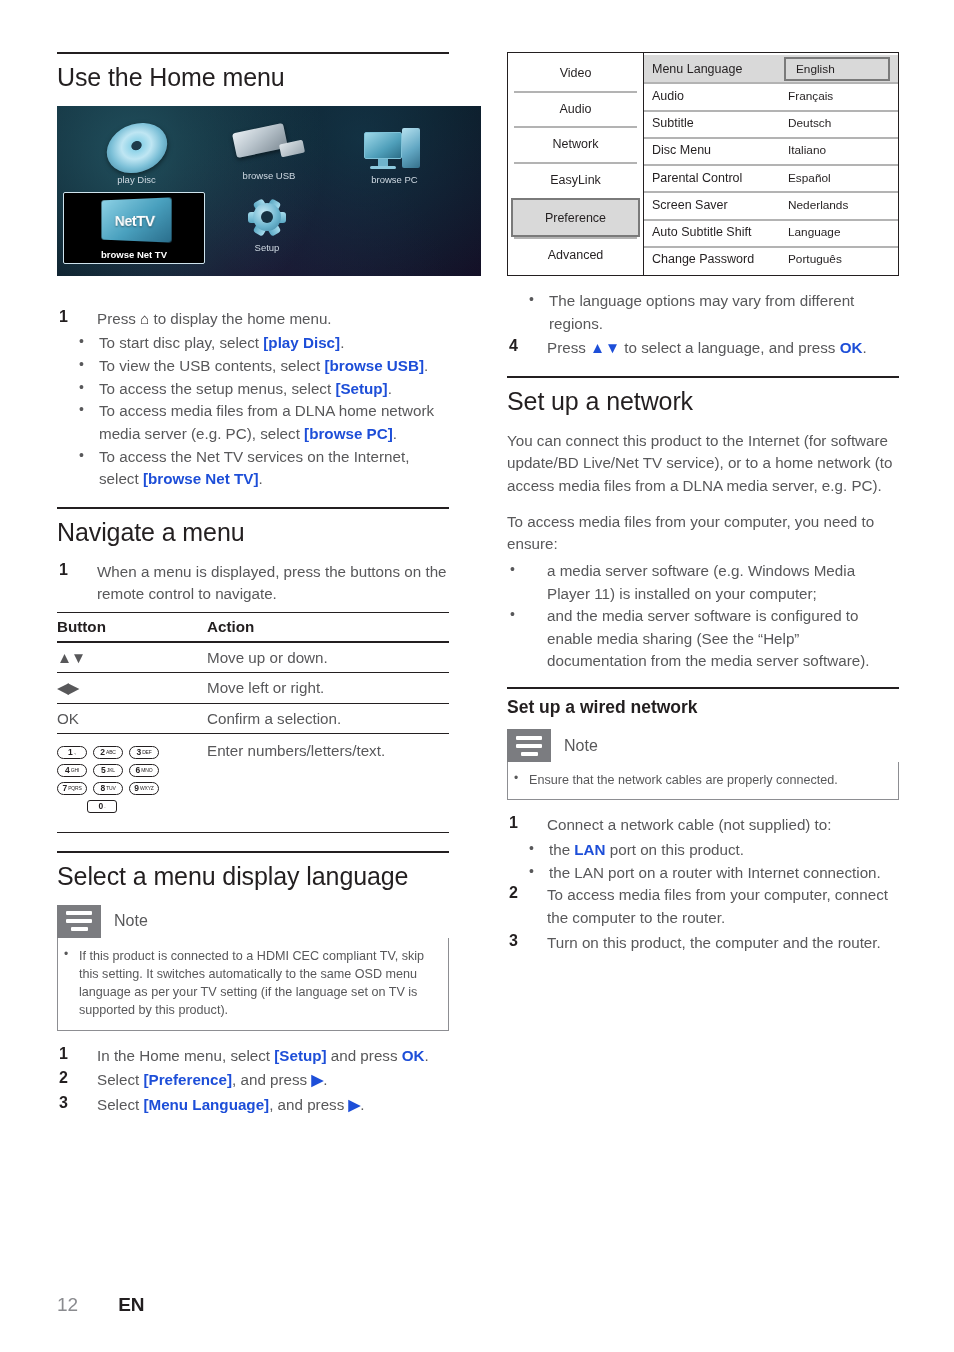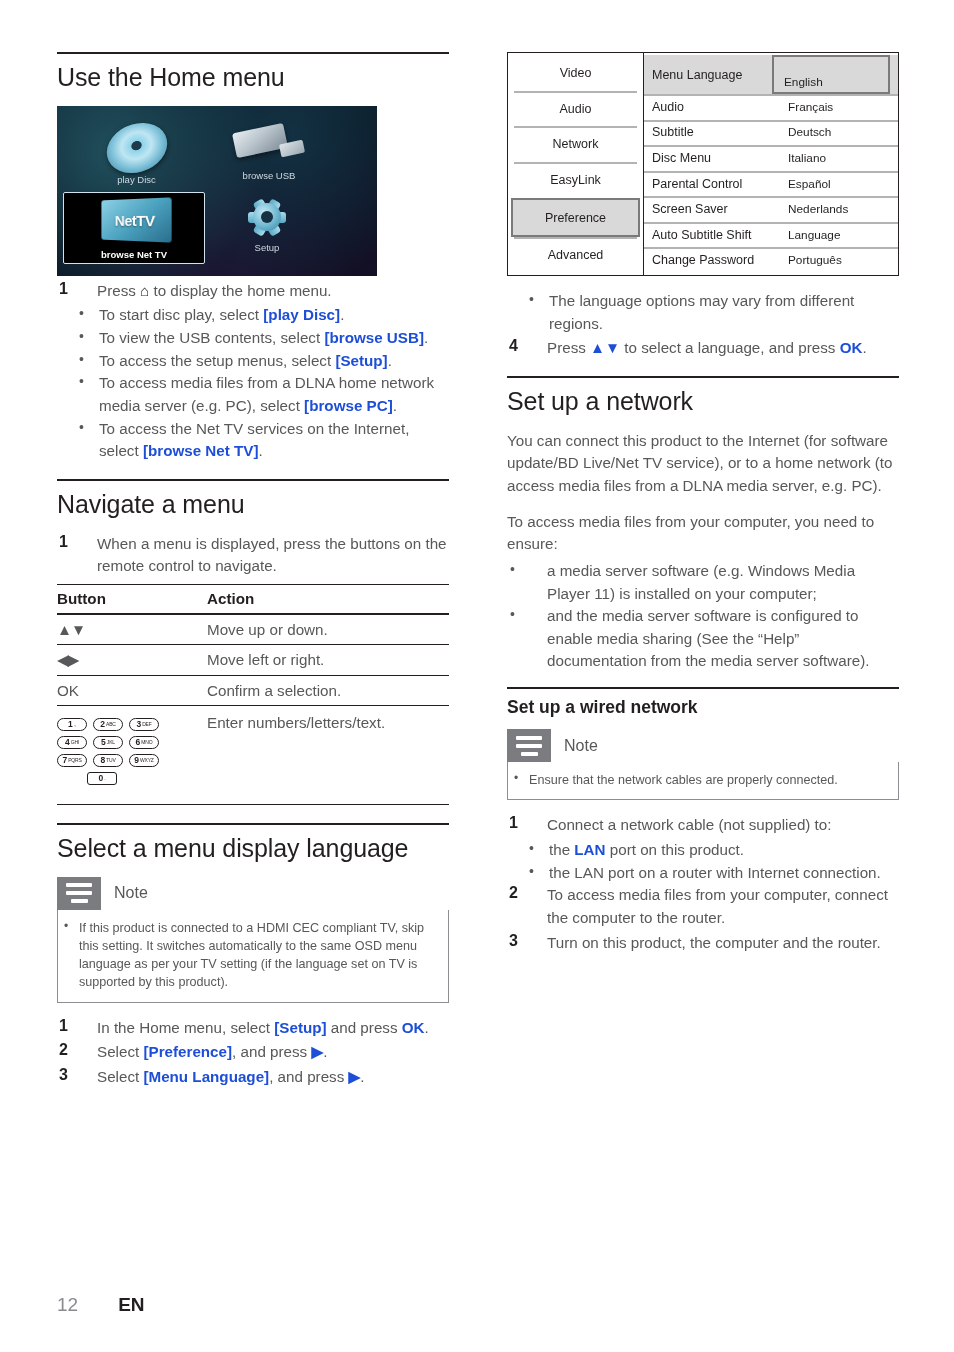--- a/index.html
+++ b/index.html
@@ -48,27 +48,27 @@
   }
   ul.bul > li::before {
     content: "\2022"; position: absolute; left: 22px; top: -1px;
     font-size: 14px; color: #58585a;
   }
   ul.bul.tight > li { padding-left: 40px; }
   ul.bul.tight > li::before { left: 3px; }
 
   
   .shot {
-    position: relative; width: 320px; height: 170px;
+    position: relative; width: 424px; height: 170px;
     background:
       radial-gradient(circle at 18% 28%, rgba(40,96,110,.75) 0%, rgba(12,30,44,0) 52%),
       radial-gradient(circle at 72% 20%, rgba(26,70,92,.55) 0%, rgba(10,22,36,0) 55%),
       radial-gradient(ellipse at 50% 110%, rgba(30,24,54,.85) 0%, rgba(8,12,24,0) 60%),
       linear-gradient(160deg, #0d2330 0%, #0a1824 45%, #140f26 100%);
-    overflow: hidden; margin-bottom: 4px;
+    overflow: hidden; margin-bottom: 32px;
   }
   .tile { position: absolute; text-align: center; }
   .tile .cap {
     font-size: 9.5px; color: #cfd9e2; margin-top: 2px;
     font-family: "Liberation Sans", sans-serif; white-space: nowrap;
   }
   .tile-disc   { left: 22px;  top: 18px;  width: 115px; }
   .tile-usb    { left: 152px; top: 16px;  width: 120px; }
   .tile-pc     { left: 290px; top: 22px;  width: 95px;  }
   .tile-nettv  { left: 6px;   top: 86px;  width: 142px; height: 72px;
@@ -234,21 +234,21 @@
     content: ""; position: absolute; left: 0; right: 0; top: 0;
     height: 2px; background: #b3b3b3;
   }
   .mm-right .row .lab { flex: 1; font-size: 12.5px; color: #231f20; }
   .mm-right .row .val {
     width: 112px; font-size: 11.8px; color: #231f20; padding-left: 10px;
   }
   .mm-right .row.firstsel { background: #d9d9d9; }
   .mm-right .row.firstsel .val {
     background: #d9d9d9; border: 2.4px solid #7a7a7a;
-    margin-left: 2px; padding: 18px 0 3px 10px; width: 118px;
+    margin-left: 2px; padding: 3px 0 3px 10px; width: 106px;
   }
 
   
   .footer {
     position: absolute; left: 57px; bottom: 36px;
     font-size: 19px; display: flex; gap: 40px;
   }
   .footer .pg { color: #8a8b8f; }
   .footer .lang { color: #231f20; font-weight: 700; }
 </style>
@@ -266,20 +266,29 @@
       <div class="tile tile-disc">
         <div class="ico-disc"></div>
         <div class="cap">play Disc</div>
       </div>
       <div class="tile tile-usb">
         <div class="ico-usb">
           <div class="body"></div>
             <div class="conn"></div>
         </div>
         <div class="cap">browse USB</div>
+      </div>
+      <div class="tile tile-pc">
+        <div class="ico-pc">
+          <div class="mon"></div>
+            <div class="stand"></div>
+            <div class="base"></div>
+            <div class="tower"></div>
+        </div>
+        <div class="cap">browse PC</div>
       </div>
       <div class="tile tile-nettv">
         <div class="ico-nettv">
           <span>NetTV</span>
         </div>
         <div class="cap">browse Net TV</div>
       </div>
       <div class="tile tile-setup">
         <div class="ico-gear">
           <div class="g1"></div>

